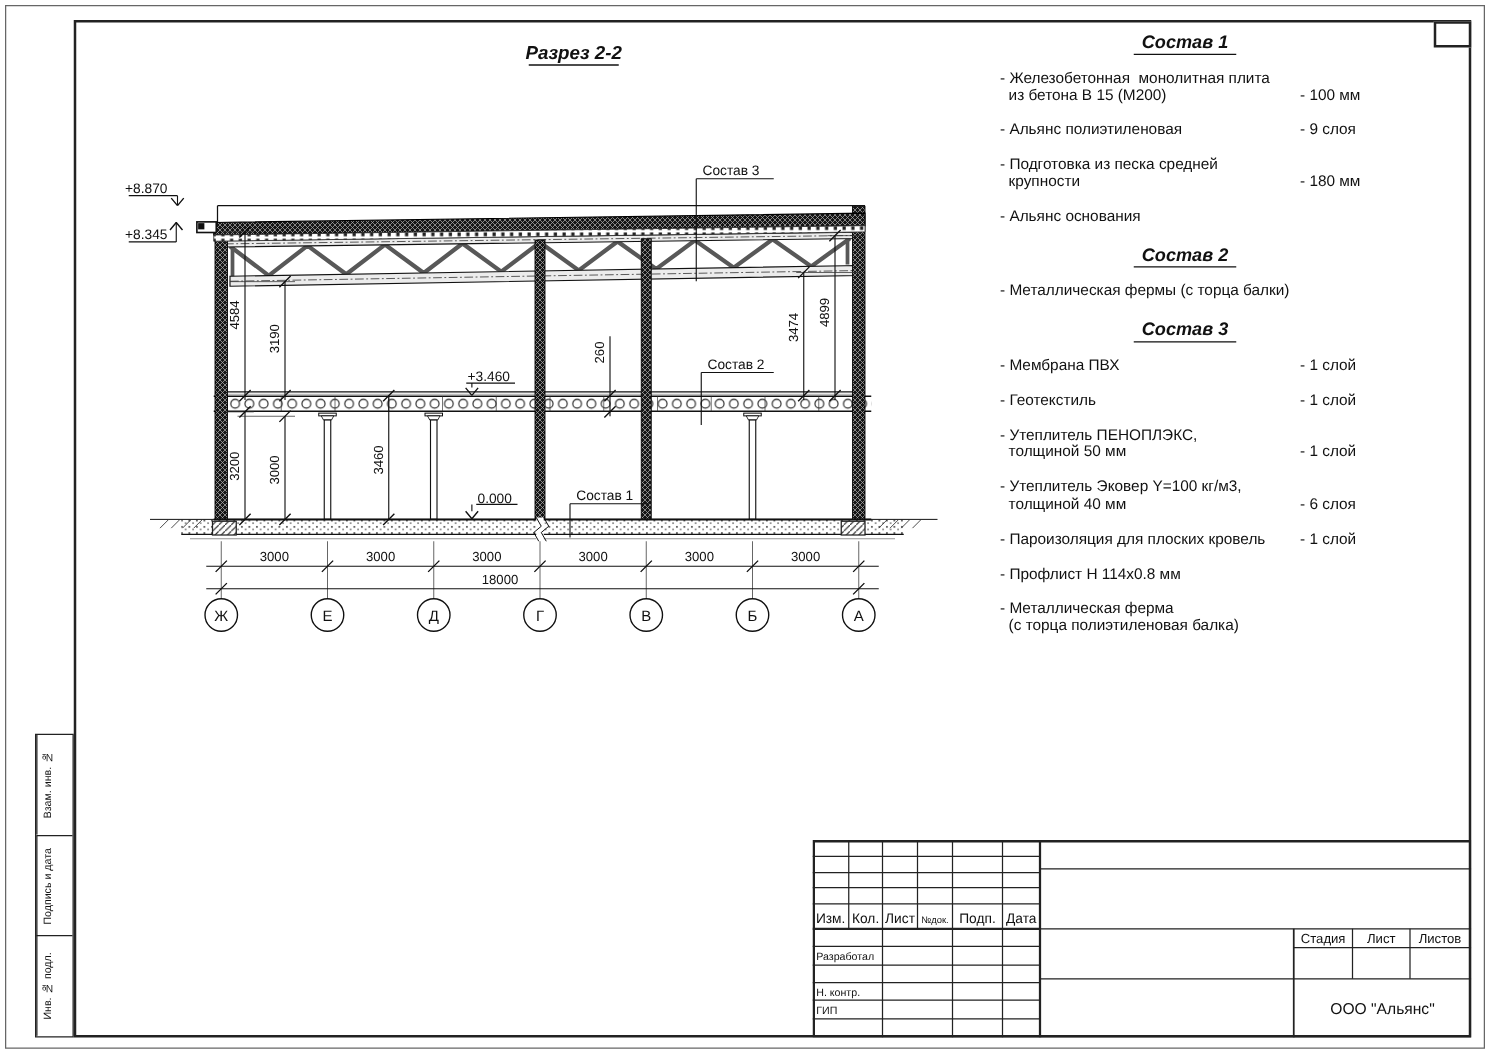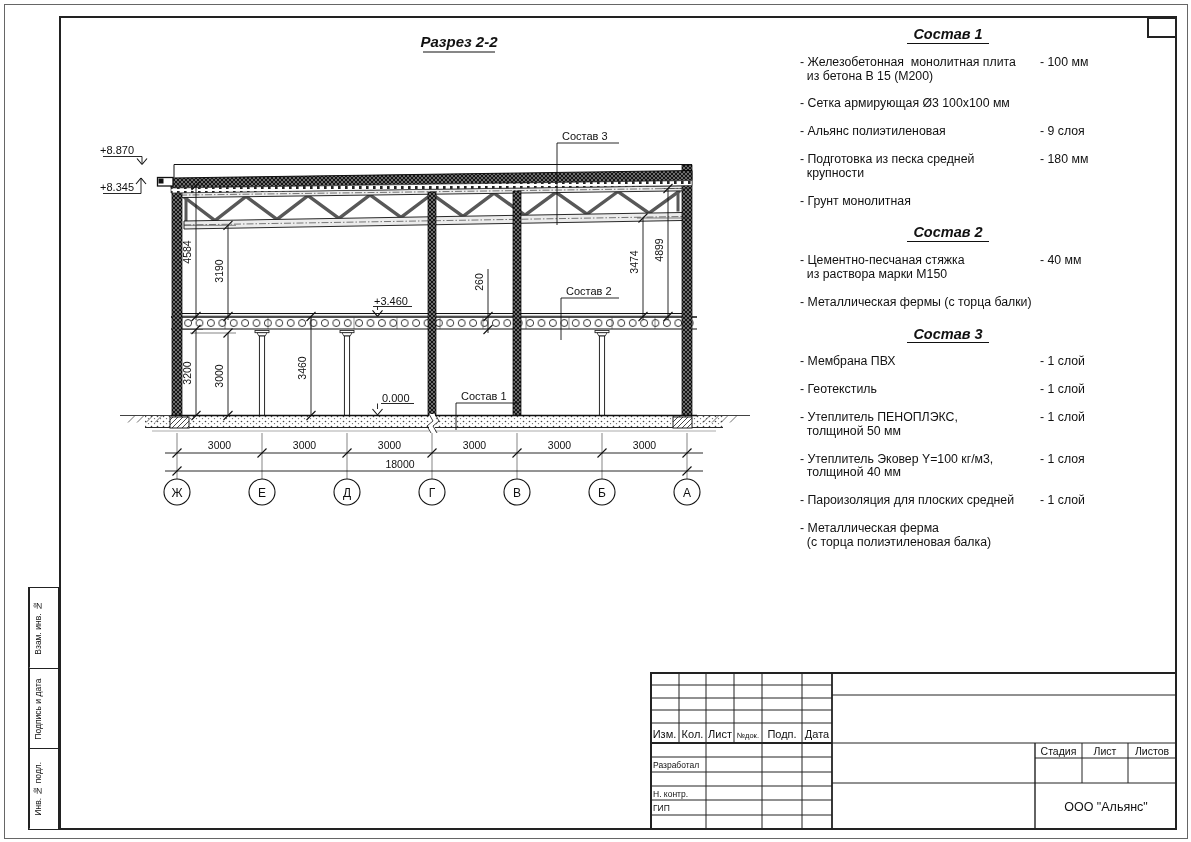--- a/index.html
+++ b/index.html
@@ -12,21 +12,21 @@
   .mcell{flex:1;display:flex;border-bottom:1.5px solid #222;}
   .mcell:last-child{border-bottom:none;}
   .mlabel{width:16px;border-right:1.2px solid #222;display:flex;align-items:center;justify-content:center;
           writing-mode:vertical-rl;transform:rotate(180deg);font-size:8.5px;white-space:nowrap;}
   .mblank{flex:1;}
   
   .panel{position:absolute;left:800px;top:28px;width:296px;font-size:12.3px;line-height:13.8px;}
   .spec-title{width:fit-content;margin:0 auto 12px auto;font-style:italic;font-size:14.5px;font-weight:bold;
               border-bottom:1.2px solid #111;padding:0 6px 1px 6px;}
   .sec2 .spec-title,.sec3 .spec-title{margin-top:18px;}
-  .spec-item{display:flex;align-items:flex-start;margin-bottom:14px;}
+  .spec-item{display:flex;align-items:flex-end;margin-bottom:14px;}
   .spec-name{flex:0 0 240px;white-space:pre-wrap;}
   .spec-val{flex:1;white-space:nowrap;}
   svg text{font-family:"Liberation Sans",sans-serif;fill:#111;}
 </style>
 </head>
 <body>
 
 <div class="frame-outer"></div>
 <div class="frame-inner"></div>
 <div class="corner-box"></div>
@@ -221,45 +221,36 @@
 
 <div class="panel">
   <div class="sec1">
     <div class="spec-title">Состав 1</div>
     <div class="spec-item">
       <div class="spec-name">- Железобетонная  монолитная плита
   из бетона В 15 (М200)</div>
       <div class="spec-val">- 100 мм</div>
     </div>
     <div class="spec-item">
-      <div class="spec-name">- Сетка армирующая Ø3 100х100 мм</div>
-      <div class="spec-val"></div>
-    </div>
-    <div class="spec-item">
       <div class="spec-name">- Альянс полиэтиленовая</div>
       <div class="spec-val">-  9 слоя</div>
     </div>
     <div class="spec-item">
       <div class="spec-name">- Подготовка из песка средней
   крупности</div>
       <div class="spec-val">- 180 мм</div>
     </div>
     <div class="spec-item">
-      <div class="spec-name">- Грунт монолитная</div>
+      <div class="spec-name">- Альянс основания</div>
       <div class="spec-val"></div>
     </div>
   </div>
 
   <div class="sec2">
     <div class="spec-title">Состав 2</div>
-    <div class="spec-item">
-      <div class="spec-name">- Цементно-песчаная стяжка
-  из раствора марки М150</div>
-      <div class="spec-val">- 40 мм</div>
-    </div>
     <div class="spec-item">
       <div class="spec-name" style="flex-basis:280px">- Металлическая фермы (с торца балки)</div>
       <div class="spec-val"></div>
     </div>
   </div>
 
   <div class="sec3">
     <div class="spec-title">Состав 3</div>
     <div class="spec-item">
       <div class="spec-name">- Мембрана ПВХ</div>
@@ -270,25 +261,29 @@
       <div class="spec-val">- 1 слой</div>
     </div>
     <div class="spec-item">
       <div class="spec-name">- Утеплитель ПЕНОПЛЭКС,
   толщиной 50 мм</div>
       <div class="spec-val">- 1 слой</div>
     </div>
     <div class="spec-item">
       <div class="spec-name">- Утеплитель Эковер Y=100 кг/м3,
   толщиной 40 мм</div>
-      <div class="spec-val">- 1 слоя</div>
-    </div>
-    <div class="spec-item">
-      <div class="spec-name">- Пароизоляция для плоских средней</div>
+      <div class="spec-val">- 6 слоя</div>
+    </div>
+    <div class="spec-item">
+      <div class="spec-name">- Пароизоляция для плоских кровель</div>
       <div class="spec-val">- 1 слой</div>
+    </div>
+    <div class="spec-item">
+      <div class="spec-name">- Профлист Н 114х0.8 мм</div>
+      <div class="spec-val"></div>
     </div>
     <div class="spec-item">
       <div class="spec-name">- Металлическая ферма
   (с торца полиэтиленовая балка)</div>
       <div class="spec-val"></div>
     </div>
   </div>
 </div>
 
 <svg style="position:absolute;left:650px;top:672px;" width="527" height="158" viewBox="0 0 527 158">

